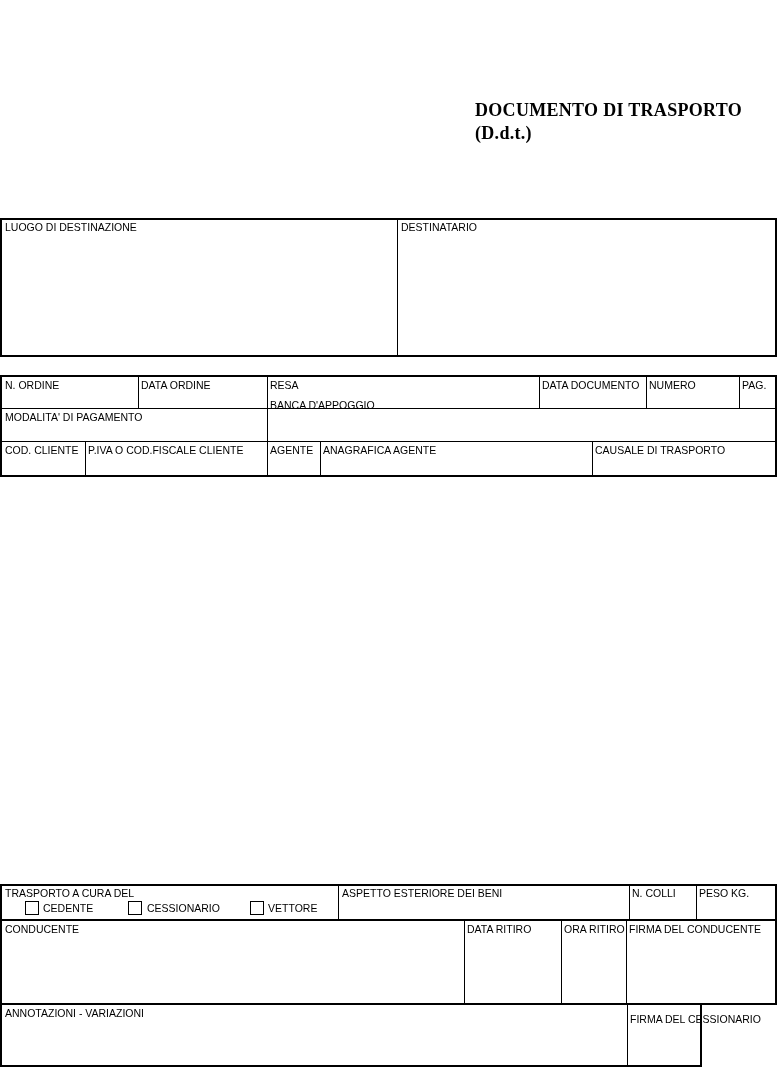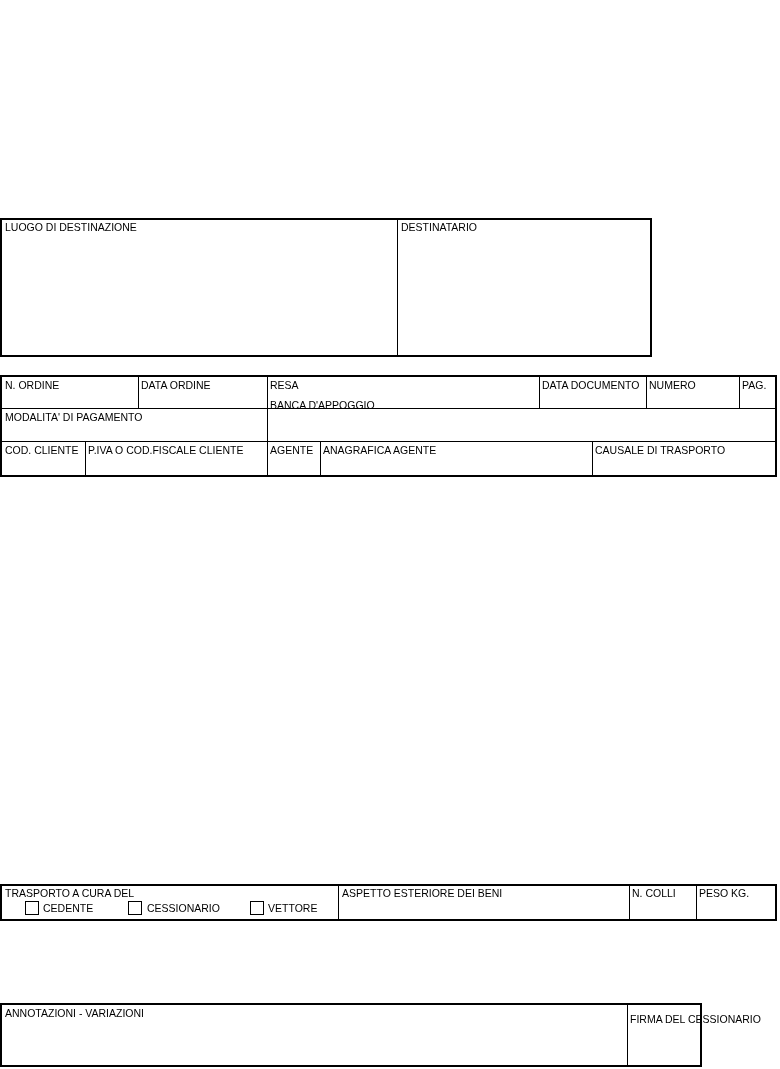--- a/index.html
+++ b/index.html
@@ -18,22 +18,26 @@
   .hl2 { position:absolute; height:2px; background:#000000; }
   .lbl { position:absolute; font-size:10.5px; line-height:12px; white-space:nowrap; }
   .hdr { position:absolute; top:3px; font-weight:bold; font-size:11px; line-height:14px; text-align:center; white-space:nowrap; }
   .cb  { position:absolute; width:12px; height:12px; box-sizing:content-box; border:1px solid #000000; background:#ffffff; }
 </style>
 </head>
 <body>
 
 <div class="form">
 
+  <div class="title">
+    <div>DOCUMENTO DI TRASPORTO</div>
+    <div>(D.d.t.)</div>
+  </div>
 
-  <div class="sec" style="left:0;top:218px;width:652px;height:139px;">
+  <div class="sec" style="left:0;top:218px;width:777px;height:139px;">
     <div class="vl" style="left:395px;top:0;height:135px;"></div>
     <span class="lbl" style="left:3px;top:1px;">LUOGO DI DESTINAZIONE</span>
     <span class="lbl" style="left:399px;top:1px;">DESTINATARIO</span>
   </div>
 
   <div class="sec" style="left:0;top:375px;width:777px;height:102px;">
     <div class="hl" style="left:0;top:31px;width:773px;"></div>
     <div class="hl" style="left:0;top:64px;width:773px;"></div>
 
     <div class="vl" style="left:136px;top:0;height:31px;"></div>
@@ -76,20 +80,29 @@
     <span class="lbl" style="left:41px;top:16px;">CEDENTE</span>
     <span class="cb" style="left:126px;top:15px;"></span>
     <span class="lbl" style="left:145px;top:16px;">CESSIONARIO</span>
     <span class="cb" style="left:248px;top:15px;"></span>
     <span class="lbl" style="left:266px;top:16px;">VETTORE</span>
     <span class="lbl" style="left:340px;top:1px;">ASPETTO ESTERIORE DEI BENI</span>
     <span class="lbl" style="left:630px;top:1px;">N. COLLI</span>
     <span class="lbl" style="left:697px;top:1px;">PESO KG.</span>
   </div>
 
+  <div class="sec" style="left:0;top:919px;width:777px;height:86px;">
+    <div class="vl" style="left:462px;top:0;height:82px;"></div>
+    <div class="vl" style="left:559px;top:0;height:82px;"></div>
+    <div class="vl" style="left:624px;top:0;height:82px;"></div>
+    <span class="lbl" style="left:3px;top:2px;">CONDUCENTE</span>
+    <span class="lbl" style="left:465px;top:2px;">DATA RITIRO</span>
+    <span class="lbl" style="left:562px;top:2px;">ORA RITIRO</span>
+    <span class="lbl" style="left:627px;top:2px;">FIRMA DEL CONDUCENTE</span>
+  </div>
 
   <div class="sec" style="left:0;top:1003px;width:702px;height:64px;">
     <div class="vl" style="left:625px;top:0;height:60px;"></div>
     <span class="lbl" style="left:3px;top:2px;">ANNOTAZIONI - VARIAZIONI</span>
     <span class="lbl" style="left:628px;top:8px;">FIRMA DEL CESSIONARIO</span>
   </div>
 
 </div>
 
 </body></html>

